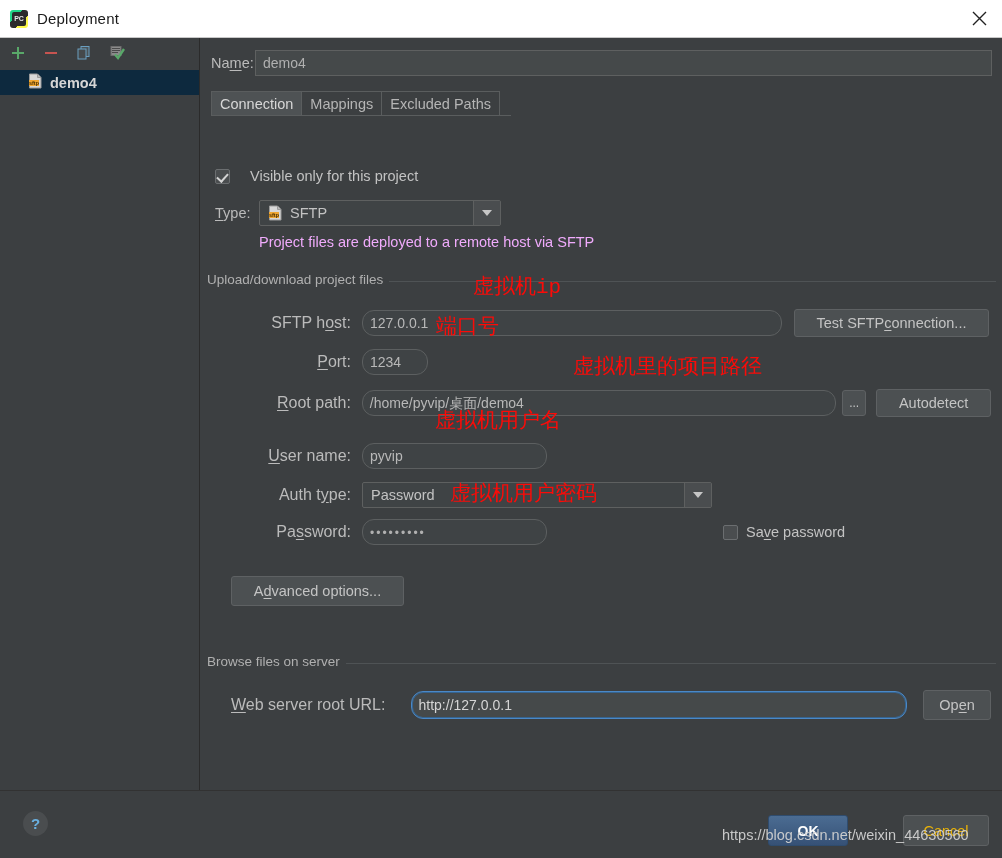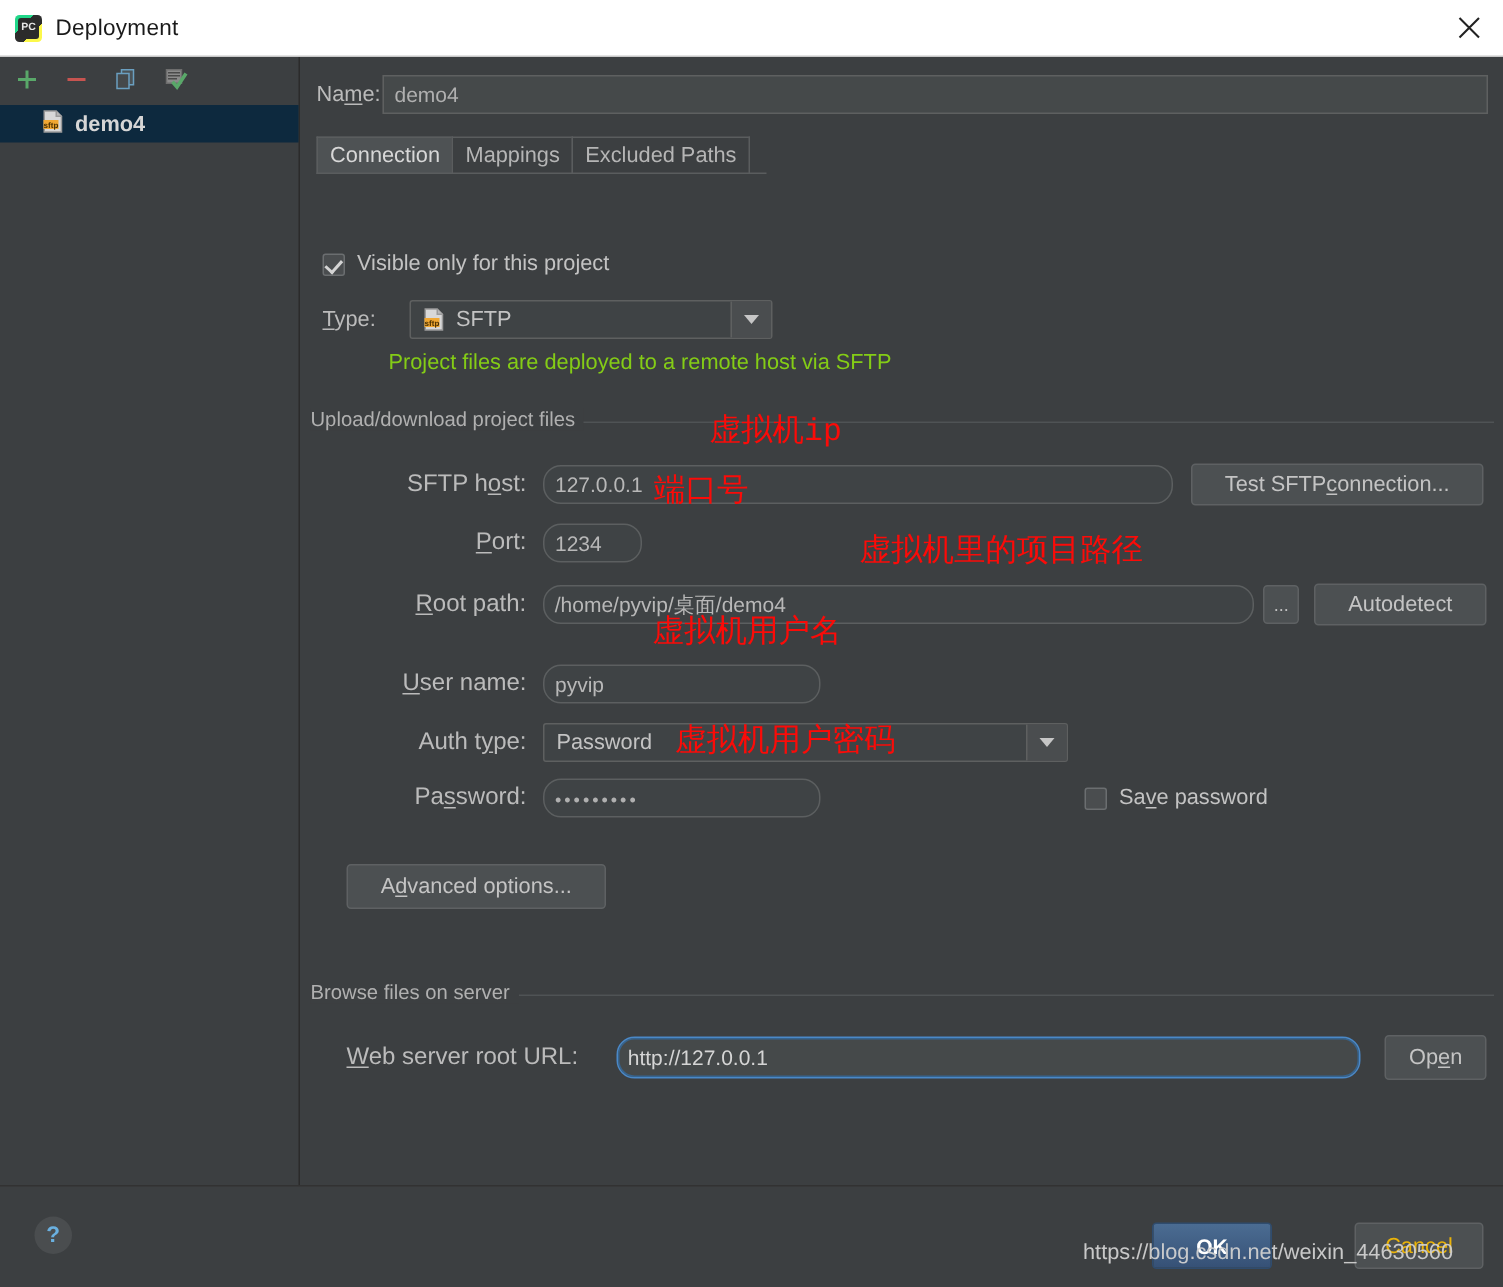--- a/index.html
+++ b/index.html
@@ -68,45 +68,45 @@
     height:25px;line-height:25px;padding:0 8px;font-size:14.5px;color:#b5b5b5;
     border:1px solid #5a5d5e;border-bottom:none;background:#3c3f41;margin-right:-1px;cursor:default;
     box-sizing:border-box;
   }
   .tab.active{background:#4e5254;color:#d7d7d7;}
   .tab-underline{position:absolute;left:10px;top:77px;width:300px;height:1px;background:#5a5d5e;}
 
   
   .panel{position:absolute;left:4px;top:78px;width:793px;height:666px;}
 
-  .check-row{position:absolute;left:10px;top:52px;display:flex;align-items:center;}
+  .check-row{position:absolute;left:10px;top:52px;display:flex;align-items:center;gap:12px;}
   .cbx{
     width:15px;height:15px;box-sizing:border-box;border:1px solid #6b6e70;background:#4a4d4f;
     margin-right:8px;position:relative;flex:none;border-radius:2px;
   }
   .cbx.checked::after{
     content:"";position:absolute;left:3px;top:1px;width:5px;height:9px;
     border:solid #d4d4d4;border-width:0 2px 2px 0;transform:rotate(42deg);
   }
   .check-label{font-size:14.5px;color:#c3c3c3;}
 
-  .type-row{position:absolute;left:10px;top:84px;display:flex;align-items:center;gap:14px;}
+  .type-row{position:absolute;left:10px;top:84px;display:flex;align-items:center;}
   .type-label{width:44px;font-size:14.5px;color:#bbbbbb;}
   .combo{
     width:242px;height:26px;box-sizing:border-box;border:1px solid #5e6060;background:#3f4345;
     display:flex;align-items:center;position:relative;cursor:default;border-radius:2px;
   }
   .combo .cval{padding-left:8px;font-size:14.5px;color:#c3c3c3;display:flex;align-items:center;gap:7px;}
   .combo .arrowbox{
     position:absolute;right:0;top:0;width:26px;height:24px;border-left:1px solid #5e6060;
     display:flex;align-items:center;justify-content:center;background:#4a4d4f;
   }
   .caret{width:0;height:0;border-left:5px solid transparent;border-right:5px solid transparent;border-top:6px solid #c6c6c6;}
 
-  .hint{position:absolute;left:54px;top:118px;font-size:14.5px;color:#84cc16;}
+  .hint{position:absolute;left:54px;top:118px;font-size:14.5px;color:#f0abfc;}
 
   
   .group{position:absolute;}
   .group .g-title{position:absolute;left:0;top:0;font-size:13.5px;color:#b0b0b0;background:#3c3f41;padding-right:6px;z-index:2;}
   .group .g-line{position:absolute;left:0;top:9px;right:0;height:1px;background:#4f5355;}
 
   .row{position:absolute;display:flex;align-items:center;}
   .lbl{font-size:16px;color:#bbbbbb;text-align:right;}
   .tf{
     box-sizing:border-box;height:26px;background:#3f4345;border:1px solid #5c5f60;

